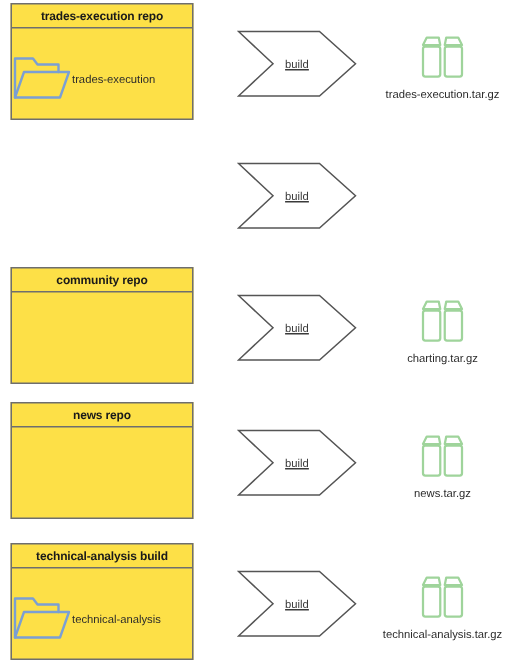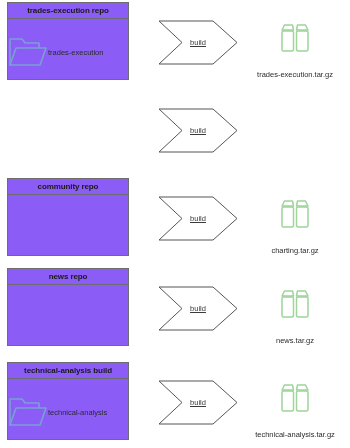--- a/index.html
+++ b/index.html
@@ -25,21 +25,21 @@
     height: 80px;
   }
   
   .repo-box {
     position: absolute;
     left: 7px;
     top: 0;
     width: 122px;
     height: 78px;
     border: 1px solid #6e6e6e;
-    background: #8b5cf6;
+    background: #fde047;
     box-sizing: border-box;
   }
   .repo-header {
     height: 16px;
     border-bottom: 1px solid #6e6e6e;
     display: flex;
     align-items: center;
     justify-content: center;
     box-sizing: border-box;
   }
@@ -111,21 +111,21 @@
   }
   .package-icon {
     width: 36px;
     height: 36px;
     display: block;
   }
   .package-name {
     font-size: 7.5px;
     color: #2b2b2b;
     line-height: 1;
-    margin-top: 15px;
+    margin-top: 3px;
     white-space: nowrap;
   }
 </style>
 </head>
 <body>
 
 <div id="diagram">
 
   <div class="row" style="top:2px;">
     <div class="repo-box">

